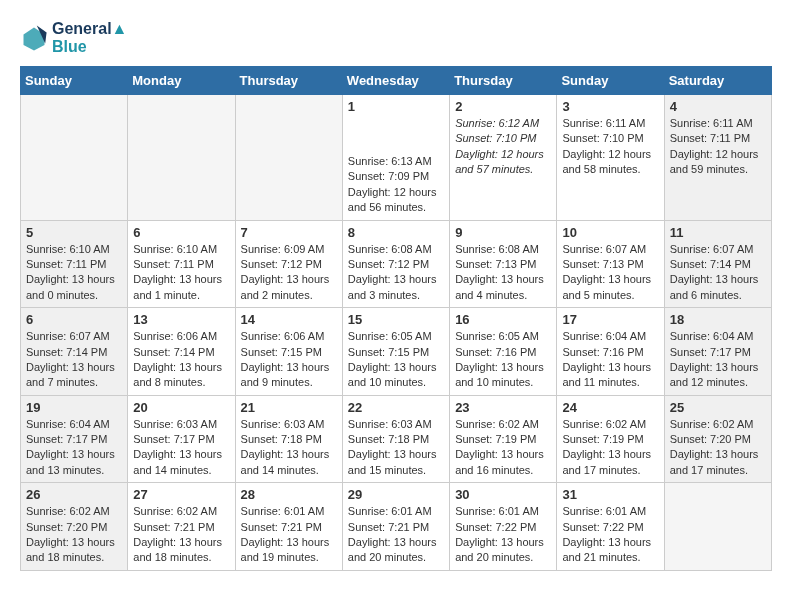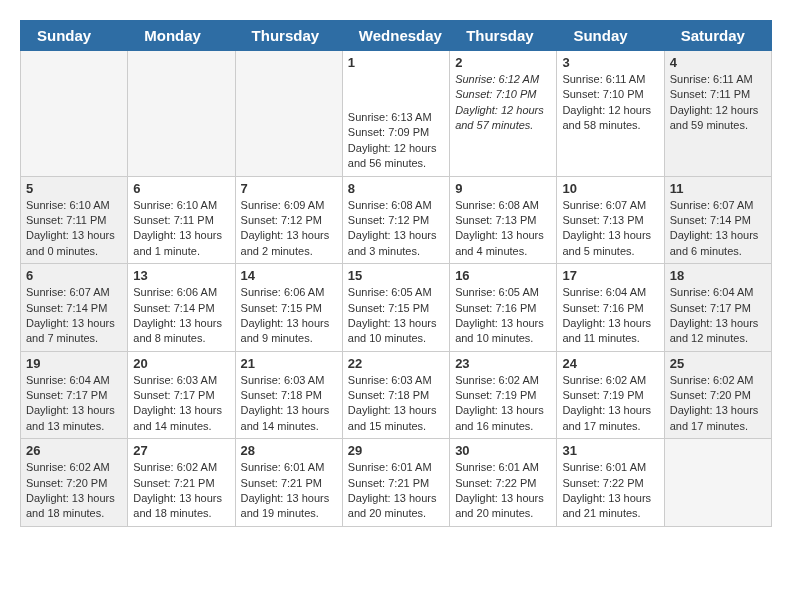--- a/index.html
+++ b/index.html
@@ -5,31 +5,47 @@
     * { box-sizing: border-box; margin: 0; padding: 0; }
     body { font-family: Arial, sans-serif; background: #fff; width: 792px; min-height: 612px; }
     .page { width: 792px; padding: 20px; }
     .header { display: flex; justify-content: space-between; align-items: flex-start; margin-bottom: 10px; }
     .logo { display: flex; align-items: center; }
     .logo-icon { width: 28px; height: 28px; margin-right: 4px; }
     .title-block { text-align: right; }
     .month-title { font-size: 36px; color: #1a3a5c; font-weight: bold; }
     .subtitle { font-size: 16px; color: #333; }
     table { width: 100%; border-collapse: collapse; table-layout: fixed; }
-    th { background-color: #2e6da4; color: #fff; padding: 6px 16px; text-align: left; font-size: 15px; border: 1px solid #2e6da4; }
+    th { background-color: #2e6da4; color: #fff; padding: 6px 4px; text-align: left; font-size: 13px; border: 1px solid #2e6da4; }
     td { border: 1px solid #ccc; vertical-align: top; padding: 4px 5px; font-size: 11px; color: #333; height: 80px; background: #fff; }
     td.empty { background: #f5f5f5; }
     td.shaded { background: #f0f0f0; }
     .day-num { font-weight: bold; font-size: 13px; display: block; margin-bottom: 2px; }
     .cell-text { font-size: 11px; line-height: 1.4; }
   </style>
 </head>
 <body>
 
 <div class="page">
+  <div class="header">
+    <div class="logo">
+      <svg class="logo-icon" viewBox="0 0 40 40">
+        <polygon points="20,5 35,15 35,30 20,38 5,30 5,15" fill="#2196a8" opacity="0.8"></polygon>
+        <polygon points="24,2 38,12 36,28 24,2" fill="#1a3a5c"></polygon>
+      </svg>
+      <div>
+        <div style="font-size:16px;font-weight:bold;color:#1a3a5c;">General<span style="color:#2196a8;">▲</span></div>
+        <div style="font-size:16px;font-weight:bold;color:#2196a8;">Blue</div>
+      </div>
+    </div>
+    <div class="title-block">
+      <div class="month-title"></div>
+      <div class="subtitle"></div>
+    </div>
+  </div>
 
   <table>
     <thead>
       <tr>
       <th>Sunday</th>
           <th>Monday</th>
           <th>Thursday</th>
           <th>Wednesday</th>
           <th>Thursday</th>
           <th>Sunday</th>

